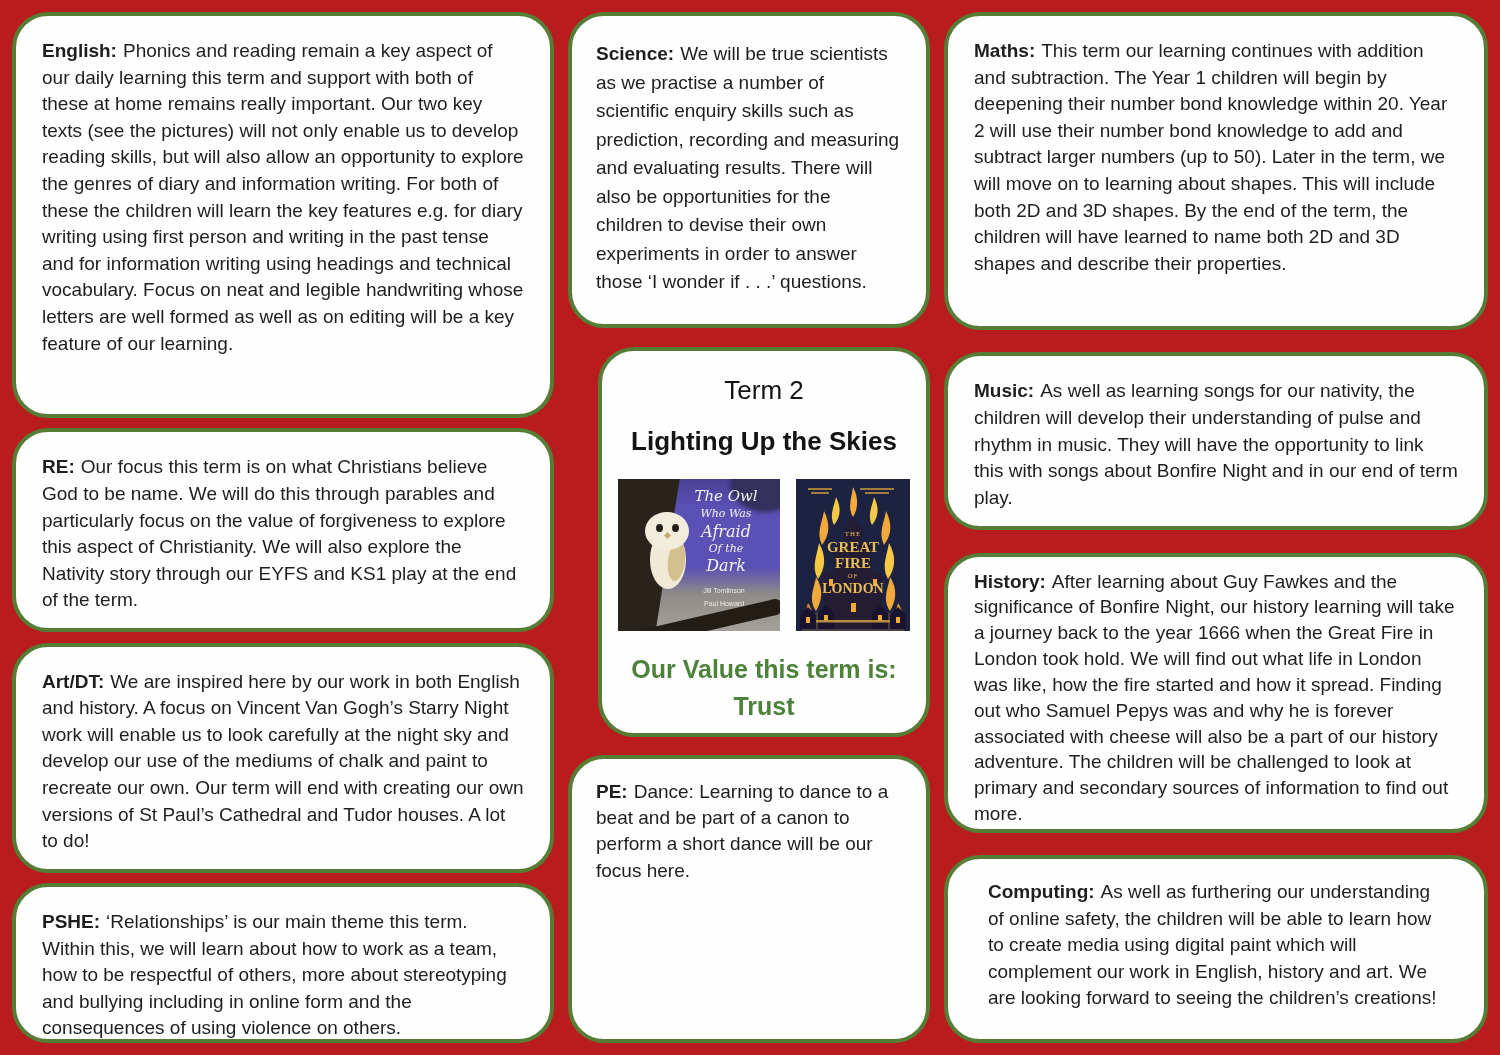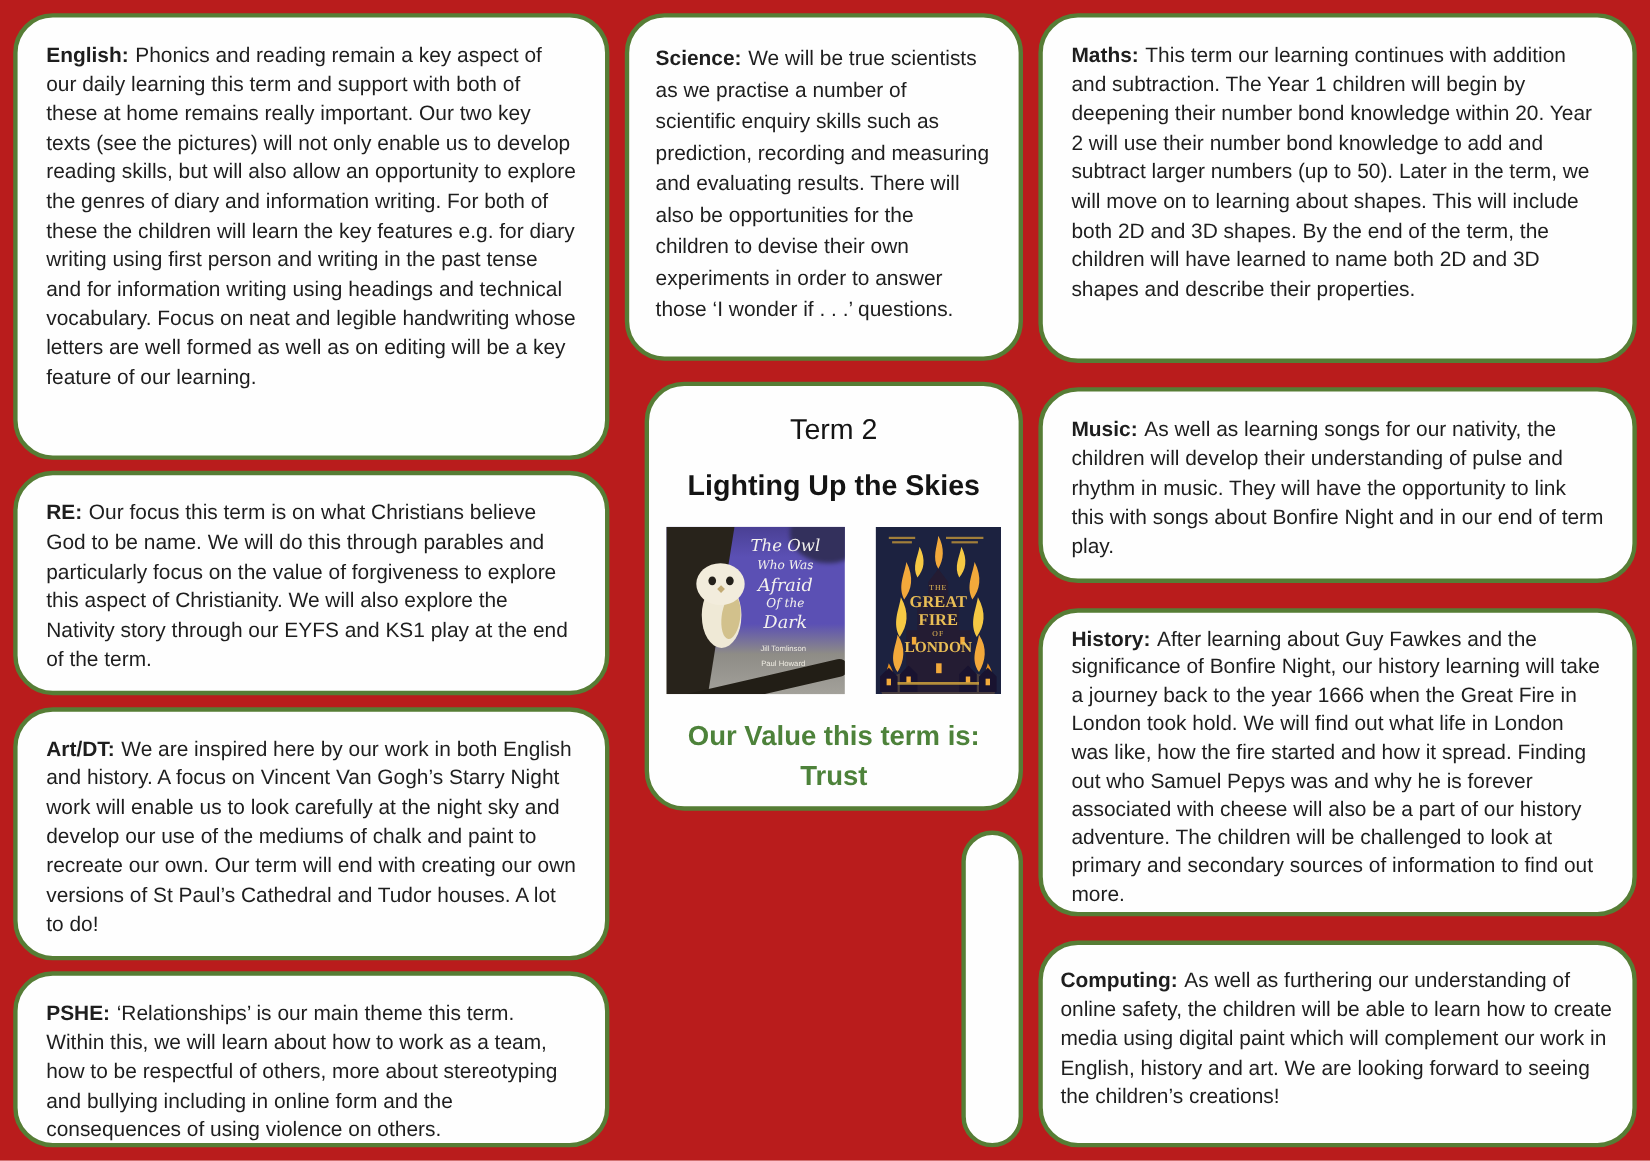--- a/index.html
+++ b/index.html
@@ -23,25 +23,25 @@
   #box-science p{line-height:1.5;}
   #box-term{height:390px;padding:24px 16px 18px;display:flex;flex-direction:column;align-items:center;text-align:center;}
   #box-pe{height:288px;padding:20px 24px;}
   #box-pe p{line-height:1.38;}
   #box-pe .para2{margin-top:22px;}
   
   #box-maths{height:318px;}
   #box-music{height:178px;}
   #box-history{height:280px;padding:12px 26px;}
   #box-history p{line-height:1.36;}
-  #box-computing{height:188px;padding:20px 16px;}
+  #box-computing{height:188px;padding:20px 40px;}
   
   .term-title{font-size:26px;font-weight:normal;color:#141414;}
   .topic-title{font-size:26px;font-weight:bold;color:#141414;margin-top:20px;}
-  .books{display:flex;gap:28px;margin-top:22px;align-items:flex-start;justify-content:center;}
+  .books{display:flex;gap:16px;margin-top:22px;align-items:flex-start;justify-content:center;}
   .value-heading{color:#4d823a;font-size:25px;font-weight:bold;margin-top:24px;}
   .value-word{color:#4d823a;font-size:25px;font-weight:bold;margin-top:8px;}
   
   .owl-cover{position:relative;width:162px;height:152px;overflow:hidden;flex:none;
     background:linear-gradient(180deg,#4a4094 0%,#5b50b4 18%,#5b50b4 58%,#8e8c86 76%,#a3a19a 100%);}
   .owl-corner{position:absolute;right:-20px;top:-22px;width:70px;height:55px;background:#33305c;border-radius:50%;filter:blur(2px);}
   .owl-tree{position:absolute;left:-40px;top:-12px;width:88px;height:190px;background:#28231b;transform:rotate(9deg);}
   .owl-branch{position:absolute;left:-8px;bottom:-2px;width:175px;height:16px;background:#221e16;border-radius:8px;transform:rotate(-13deg);}
   .owl-body{position:absolute;left:32px;top:52px;width:36px;height:58px;background:#efe9d6;border-radius:48% 48% 50% 50%;}
   .owl-wing{position:absolute;left:50px;top:62px;width:17px;height:40px;background:#d2c18c;border-radius:50%;transform:rotate(7deg);}
@@ -165,20 +165,21 @@
 
           <rect x="20" y="141" width="74" height="2.5" fill="#c79b3c" opacity="0.9"></rect>
         </svg>
       </div>
 
       <div class="value-heading">Our Value this term is:</div>
       <div class="value-word">Trust</div>
     </section>
 
     <section class="box" id="box-pe">
+      <p><b class="lbl">PE:</b><span>Dance: Learning to dance to a beat and be part of a canon to perform a short dance will be our focus here.</span></p>
     </section>
   </div>
 
   <div class="col col-right">
     <section class="box" id="box-maths">
       <p><b class="lbl">Maths:</b><span>This term our learning continues with addition and subtraction. The Year 1 children will begin by deepening their number bond knowledge within 20. Year 2 will use their number bond knowledge to add and subtract larger numbers (up to 50). Later in the term, we will move on to learning about shapes. This will include both 2D and 3D shapes. By the end of the term, the children will have learned to name both 2D and 3D shapes and describe their properties.</span></p>
     </section>
     <section class="box" id="box-music">
       <p><b class="lbl">Music:</b><span>As well as learning songs for our nativity, the children will develop their understanding of pulse and rhythm in music.  They will have the opportunity to link this with songs about Bonfire Night and in our end of term play.</span></p>
     </section>

